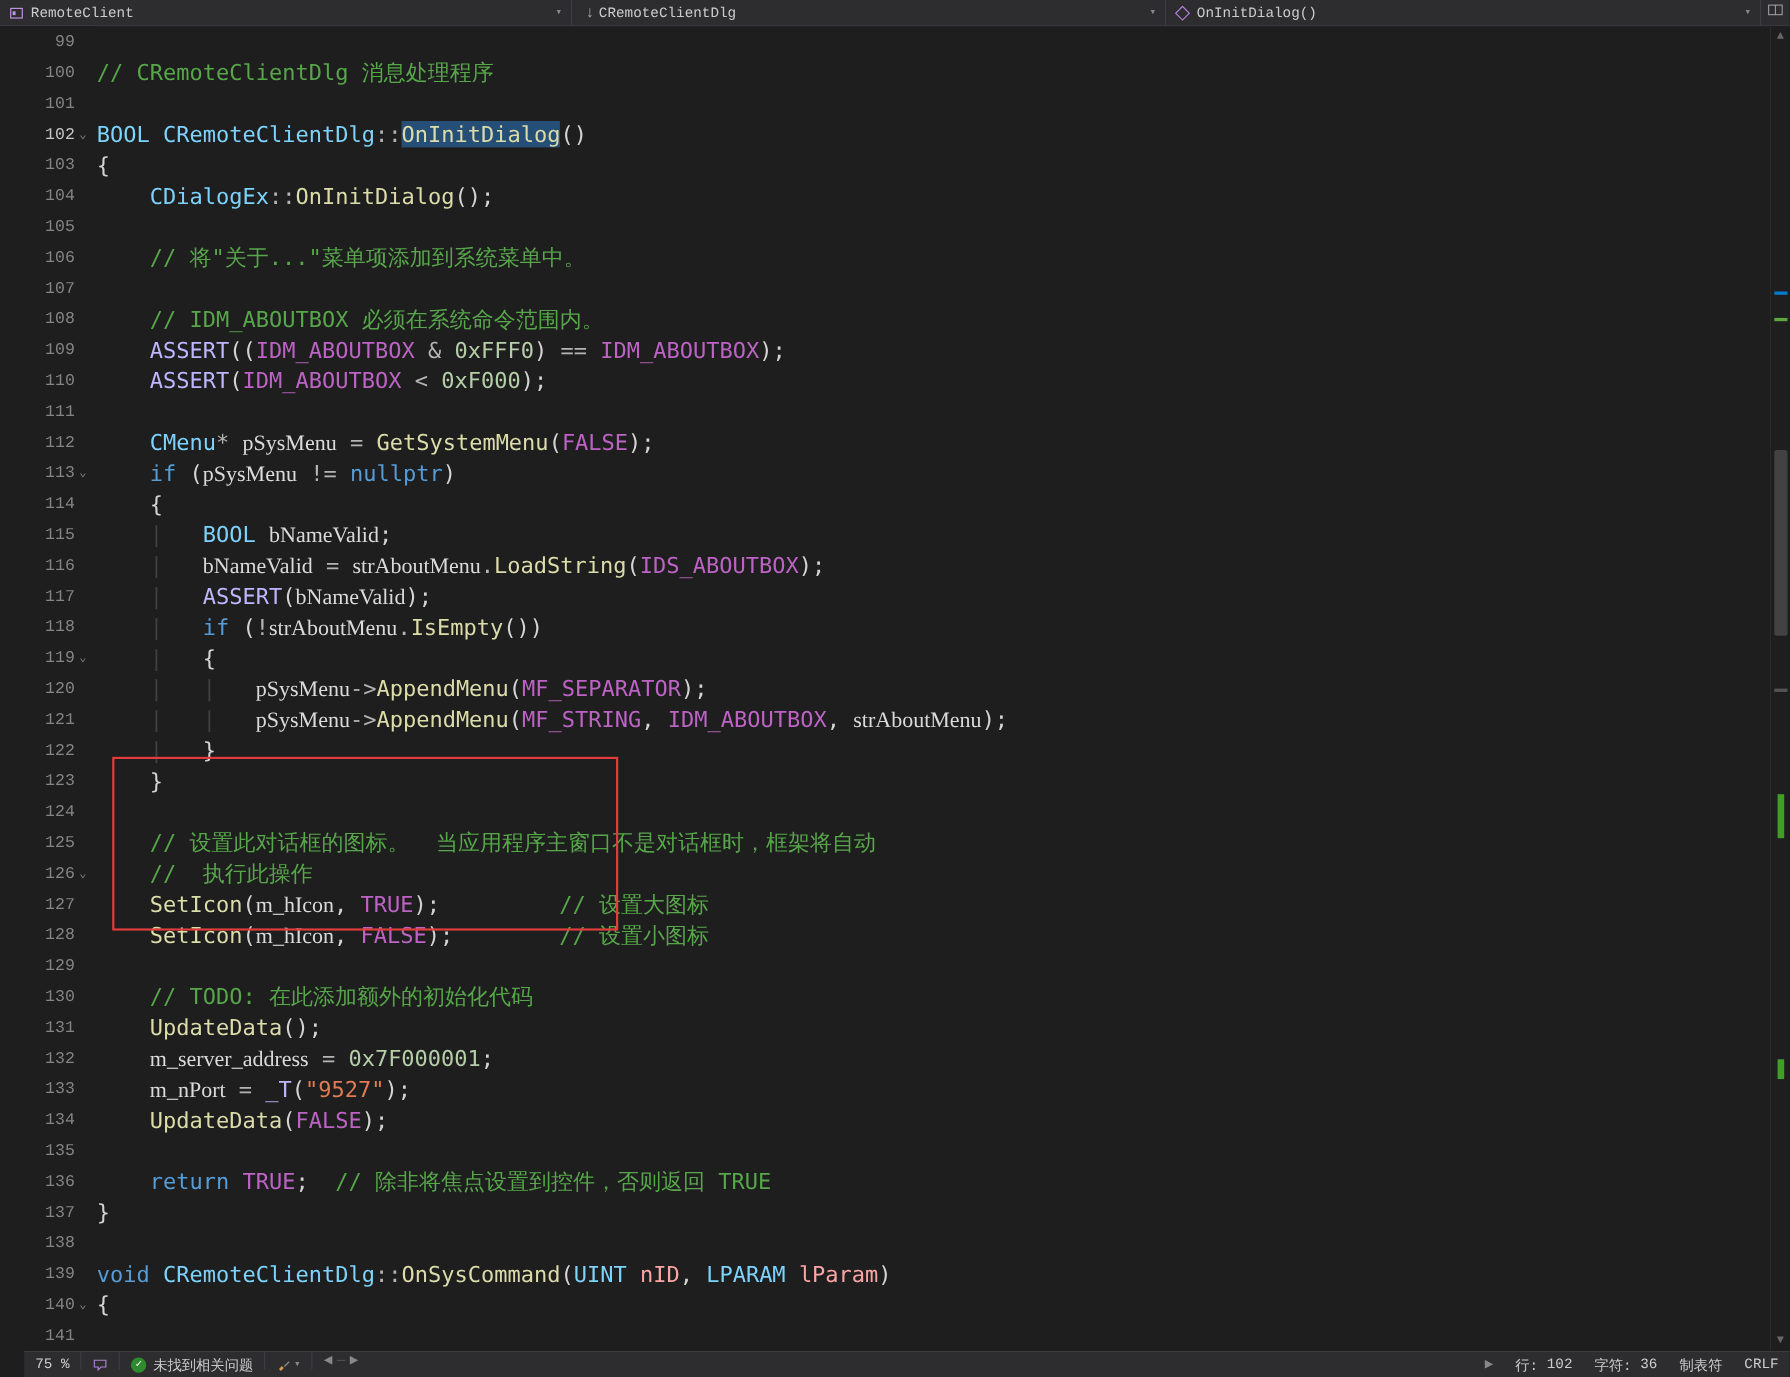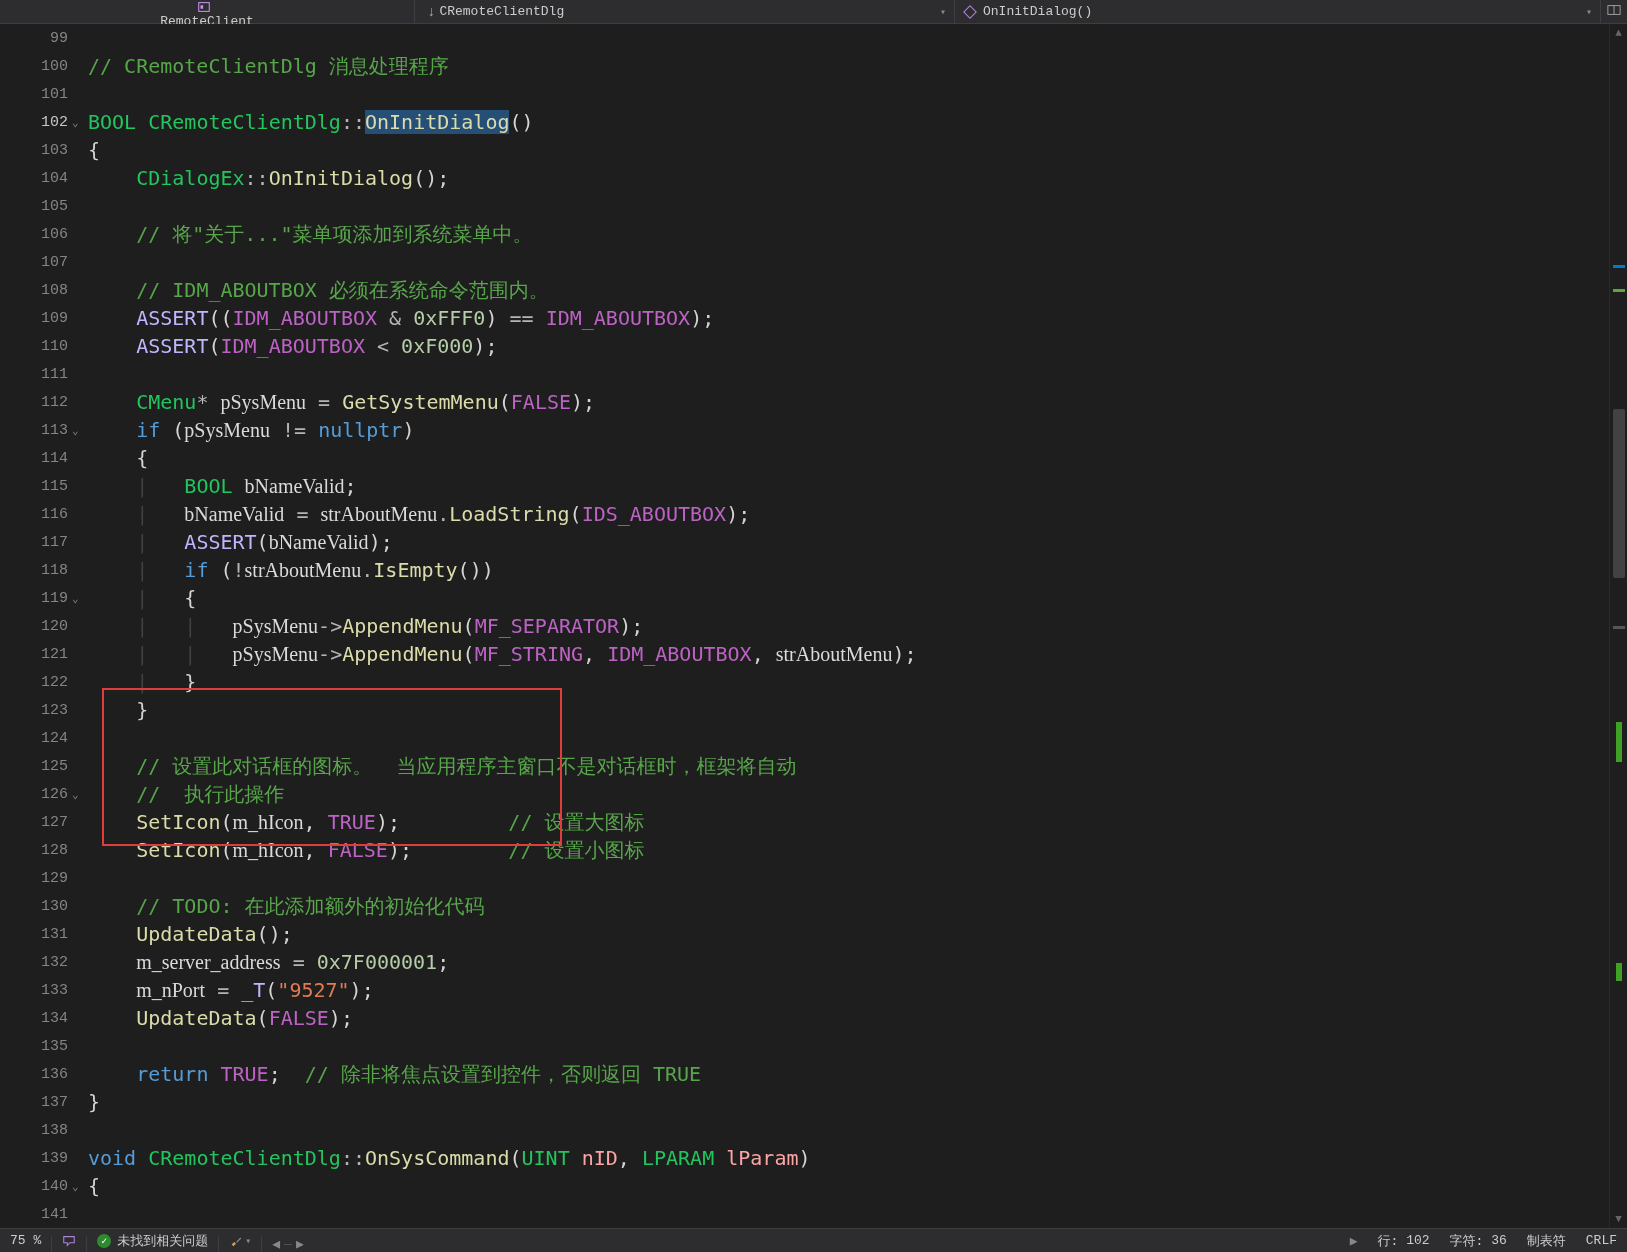--- a/index.html
+++ b/index.html
@@ -24,21 +24,21 @@
 .top-bar-item {
   display: flex;
   align-items: center;
   padding: 0 8px;
   height: 100%;
   border-right: 1px solid #3e3e42;
   color: #cccccc;
   font-size: 13px;
   cursor: pointer;
 }
-.top-bar-item.project { width: 415px; flex-direction: column; }
+.top-bar-item.project { width: 520px; }
 .top-bar-item.class { width: 540px; }
 .top-bar-item.method { flex: 1; }
 .top-bar-item .icon { margin-right: 6px; display: inline-flex; }
 .top-bar-item .label { flex: 1; }
 .dropdown-arrow { font-size: 10px; color: #888; }
 .nav-arrow { font-size: 14px; color: #aaa; padding: 0 4px; }
 .split-icon { padding: 0 6px; color: #aaa; }
 .editor-area {
   flex: 1;
   display: flex;
@@ -72,21 +72,21 @@
   color: #888;
   font-size: 11px;
   cursor: pointer;
 }
 .line-num { display: inline-block; }
 .line-num.current { color: #c6c6c6; }
 .indent-guide { color: #404040; }
 pre.code-line { white-space: pre; }
 .c-comment { color: #57A64A; }
 .c-keyword { color: #569cd6; }
-.c-type { color: #22c55e; }
+.c-type { color: #7dd3fc; }
 .c-func { color: #dcdcaa; }
 .c-macro { color: #beb7ff; }
 .c-macro2 { color: #bd63c5; margin-top: 22px; }
 .c-number { color: #b5cea8; }
 .c-string { color: #e07b53; }
 .c-op { color: #b4b4b4; }
 .c-punct { color: #d4d4d4; }
 .c-param { color: #fca5a5; }
 .c-member { color: #dadada; font-family: Liberation Serif, serif; }
 .c-caret { background: #264f78; }
@@ -110,23 +110,24 @@
 .scroll-mark { position: absolute; width: 12px; left: 3px; height: 3px; }
 .mark-blue { background: #007acc; }
 .mark-green { background: #5da53f; }
 .mark-gray { background: #555; }
 .mark-greenbar { background: #3fa026; width: 6px; left: 6px; }
 .bottom-bar {
   height: 24px;
   background: #2d2d30;
   border-top: 1px solid #3e3e42;
   display: flex;
-  align-items: flex-end;
+  align-items: flex-start;
   font-size: 13px;
   color: #cccccc;
+  margin-left: 22px;
 }
 .bottom-bar .item { padding: 0 10px; display: flex; align-items: center; height: 100%; }
 .bottom-bar .divider { width: 1px; height: 16px; background: #3e3e42; }
 .status-circle { width: 14px; height: 14px; border-radius: 50%; background: #2d8a2d; margin-right: 6px; display: flex; align-items: center; justify-content: center; }
 .status-circle::after { content: '✓'; font-size: 10px; color: #fff; }
 .flex-spacer { flex: 1; }
 svg.icon-svg { width: 14px; height: 14px; }
 .nav-controls { display: flex; align-items: center; padding: 0 6px; }
 </style>
 </head>

